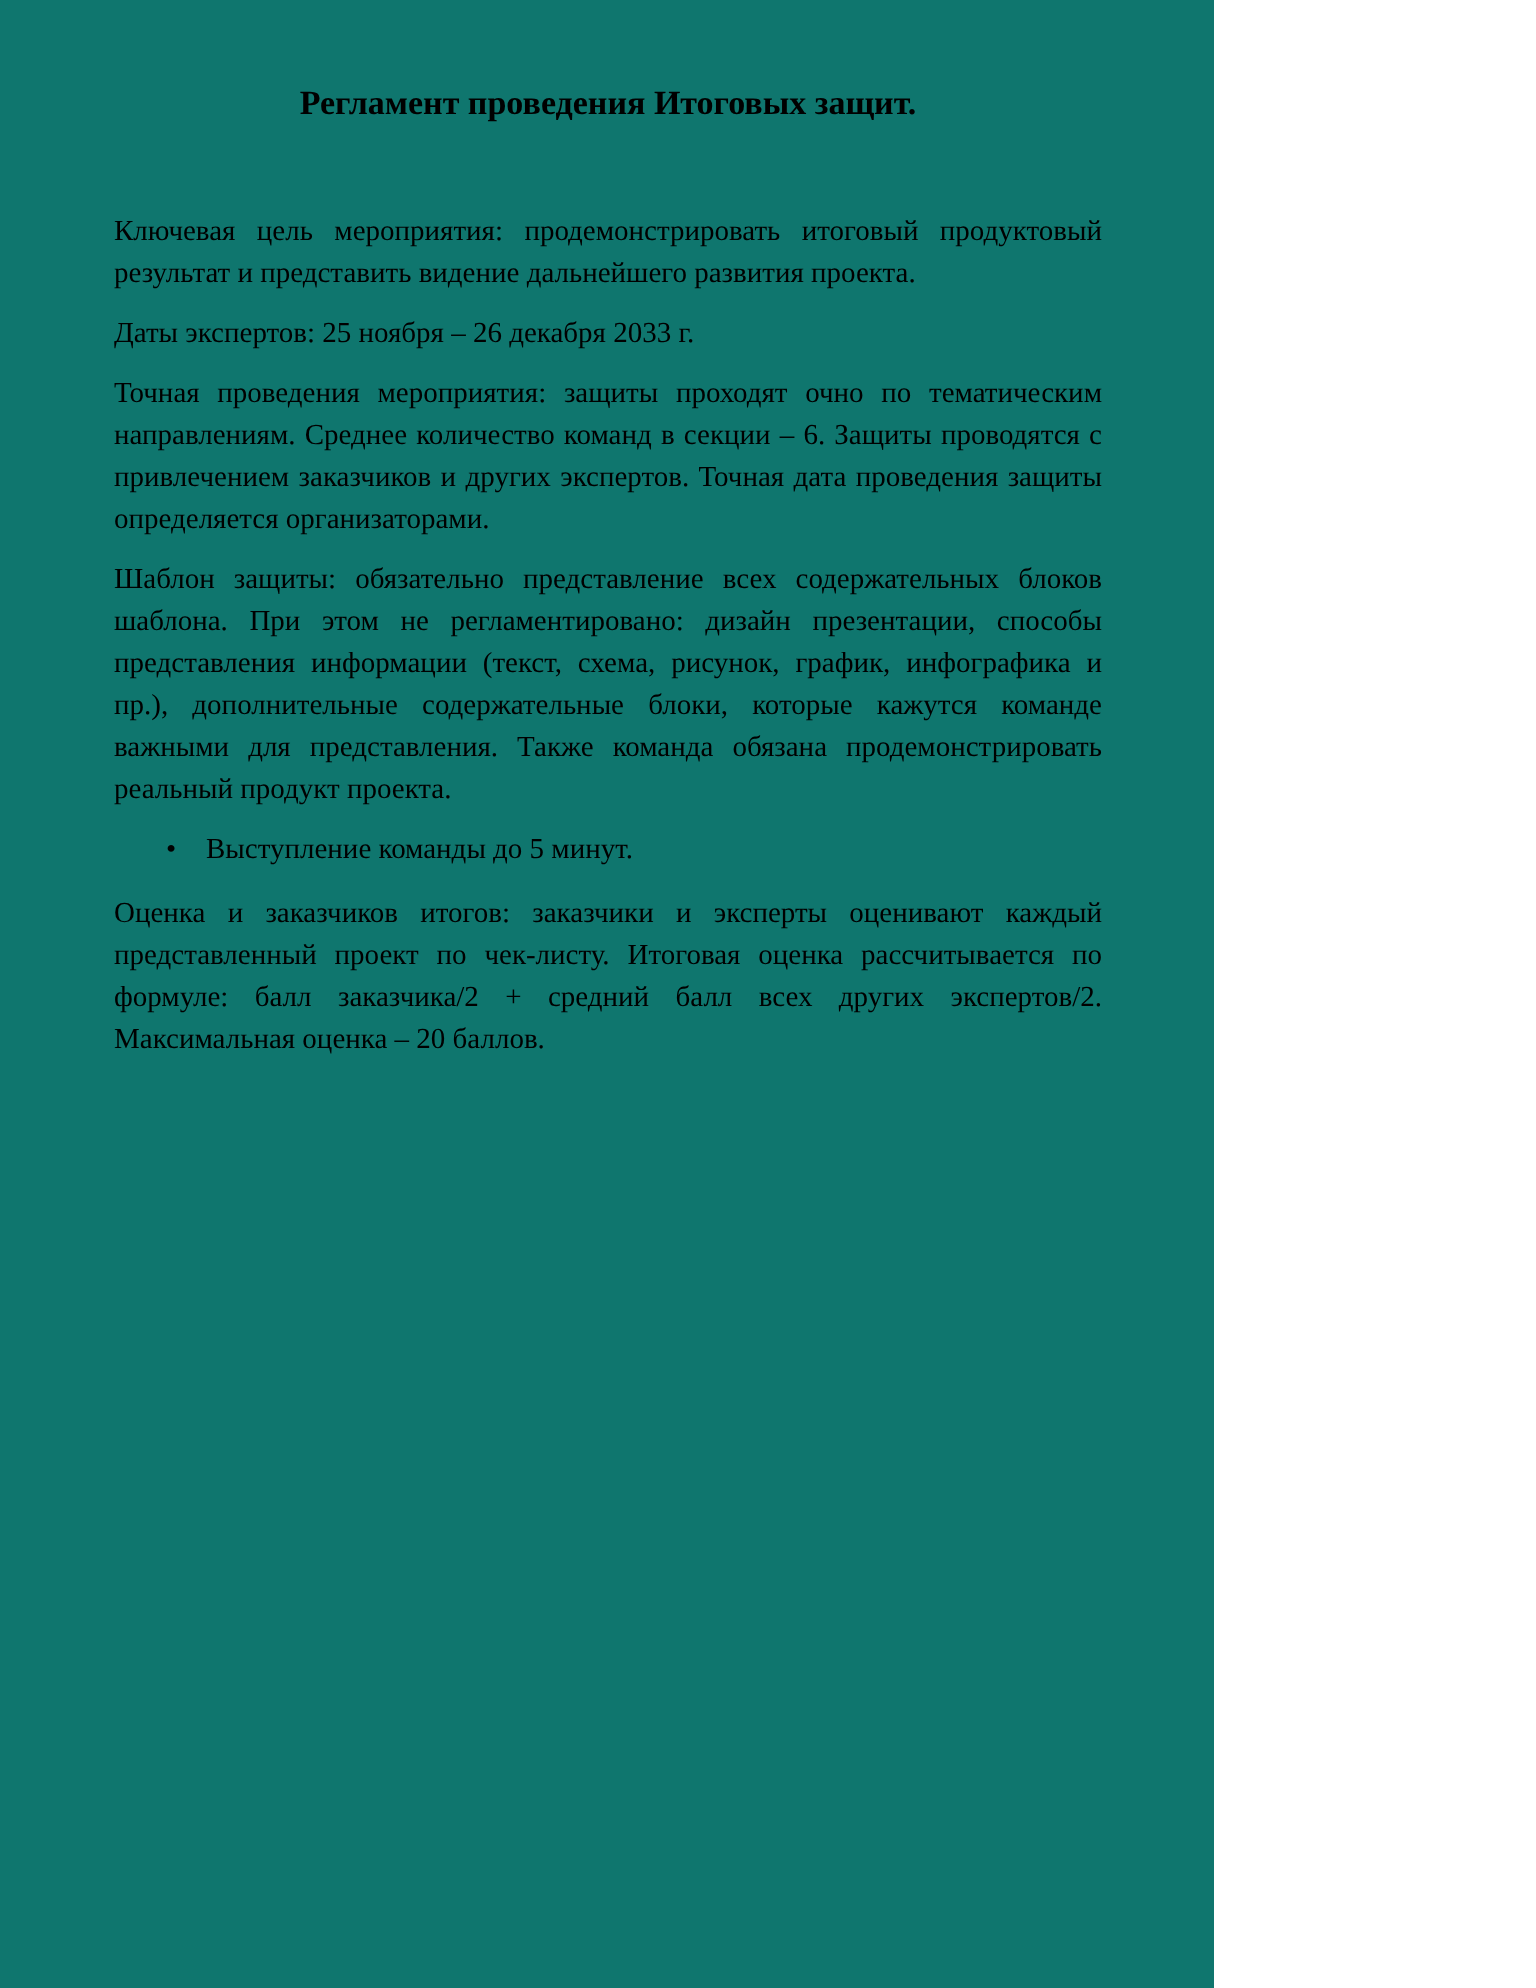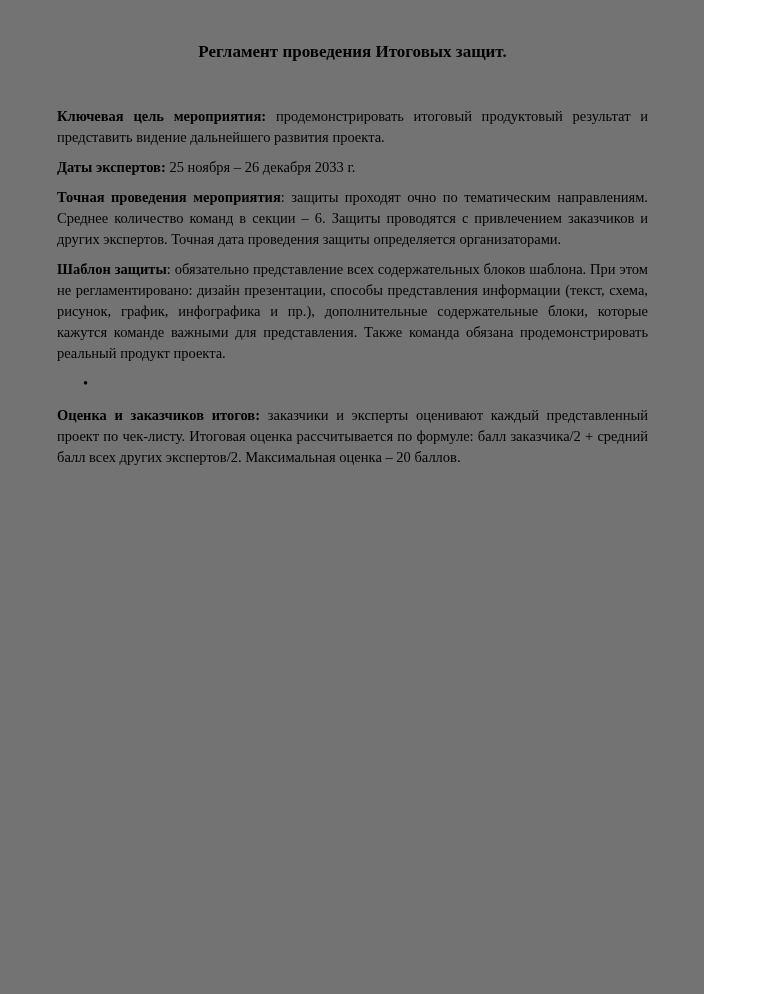--- a/index.html
+++ b/index.html
@@ -2,44 +2,44 @@
 <html><head>
 <meta charset="utf-8">
 <style>
   html, body {
     margin: 0;
     padding: 0;
     background: #ffffff;
   }
   .page {
     position: relative;
-    width: 704px;
+    width: 607px;
     height: 994px;
-    background: #737373;
+    background: #0f766e;
     color: #000000;
     font-family: "Liberation Serif", serif;
     box-sizing: border-box;
     padding: 42px 56px 0 57px;
     overflow: hidden;
   }
   .title {
     font-size: 17px;
     line-height: 20px;
     font-weight: bold;
     text-align: center;
     margin: 0 0 44px 0;
   }
   .para {
     font-size: 14.5px;
     line-height: 21px;
     text-align: justify;
     margin: 0 0 9px 0;
   }
   .para b {
-    font-weight: bold;
+    font-weight: normal;
   }
   .para.heading {
     text-align: left;
   }
   .bullets {
     list-style: none;
     margin: 5px 0 11px 0;
     padding: 0;
   }
   .bullet-item {
@@ -66,18 +66,19 @@
   <p class="para"><b>Даты экспертов:</b><span> 25 ноября – 26 декабря 2033 г.</span></p>
 
   <p class="para"><b>Точная проведения мероприятия</b><span>: защиты проходят очно по тематическим направлениям. Среднее количество команд в секции – 6. Защиты проводятся с привлечением заказчиков и других экспертов. Точная дата проведения защиты определяется организаторами.</span></p>
 
   <p class="para"><b>Шаблон защиты</b><span>: обязательно представление всех содержательных блоков шаблона. При этом не регламентировано: дизайн презентации, способы представления информации (текст, схема, рисунок, график, инфографика и пр.), дополнительные содержательные блоки, которые кажутся команде важными для представления. Также команда обязана продемонстрировать реальный продукт проекта.</span></p>
 
 
   <ul class="bullets">
     <li class="bullet-item">
       <span class="bullet-marker">•</span>
+      <span>Выступление команды до 5 минут.</span>
     </li>
   </ul>
 
   <p class="para"><b>Оценка и заказчиков итогов:</b><span> заказчики и эксперты оценивают каждый представленный проект по чек-листу. Итоговая оценка рассчитывается по формуле: балл заказчика/2 + средний балл всех других экспертов/2. Максимальная оценка – 20 баллов.</span></p>
 
 </div>
 
 </body></html>

